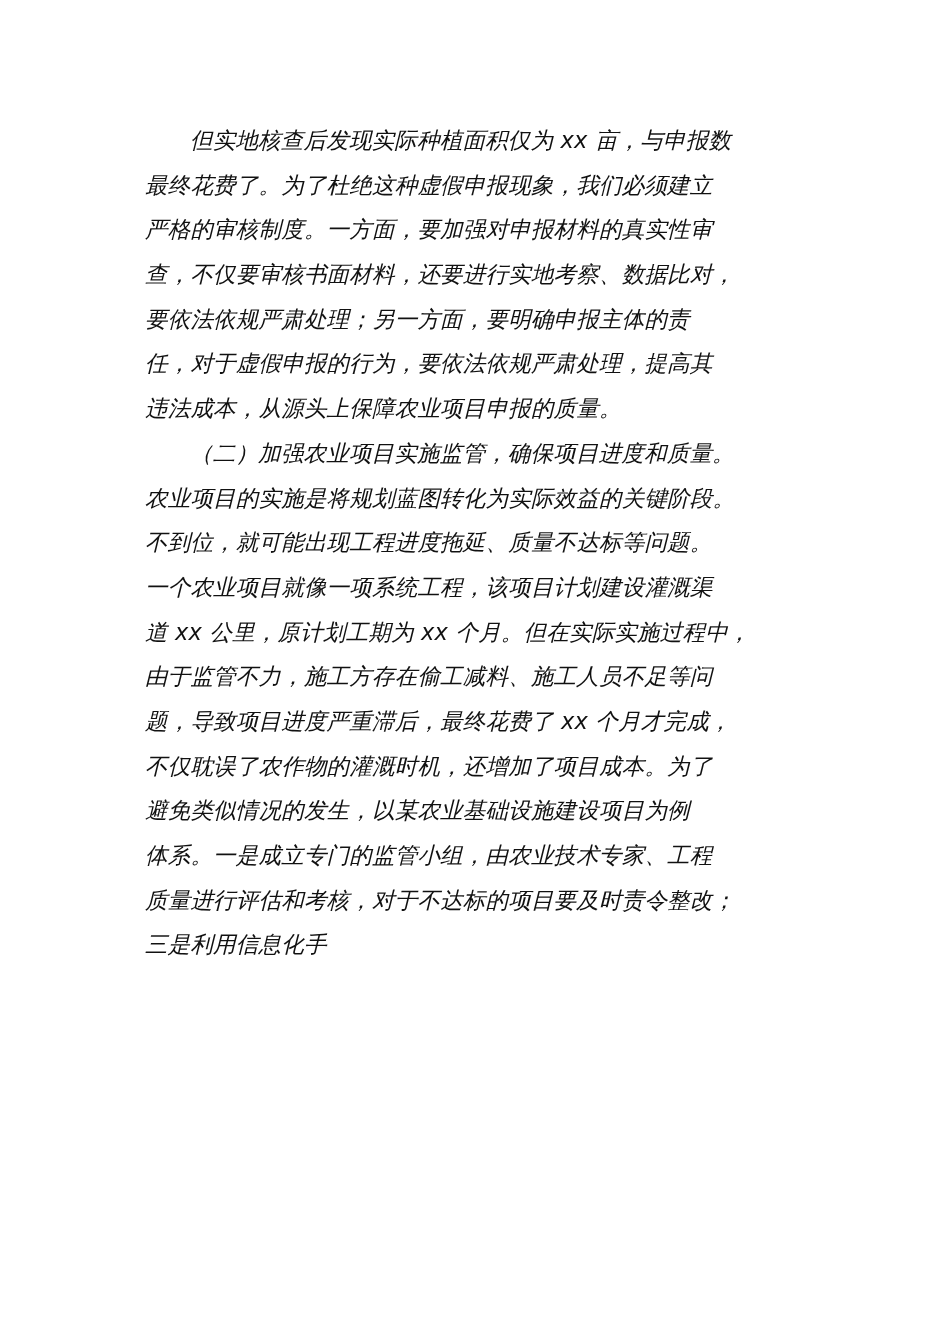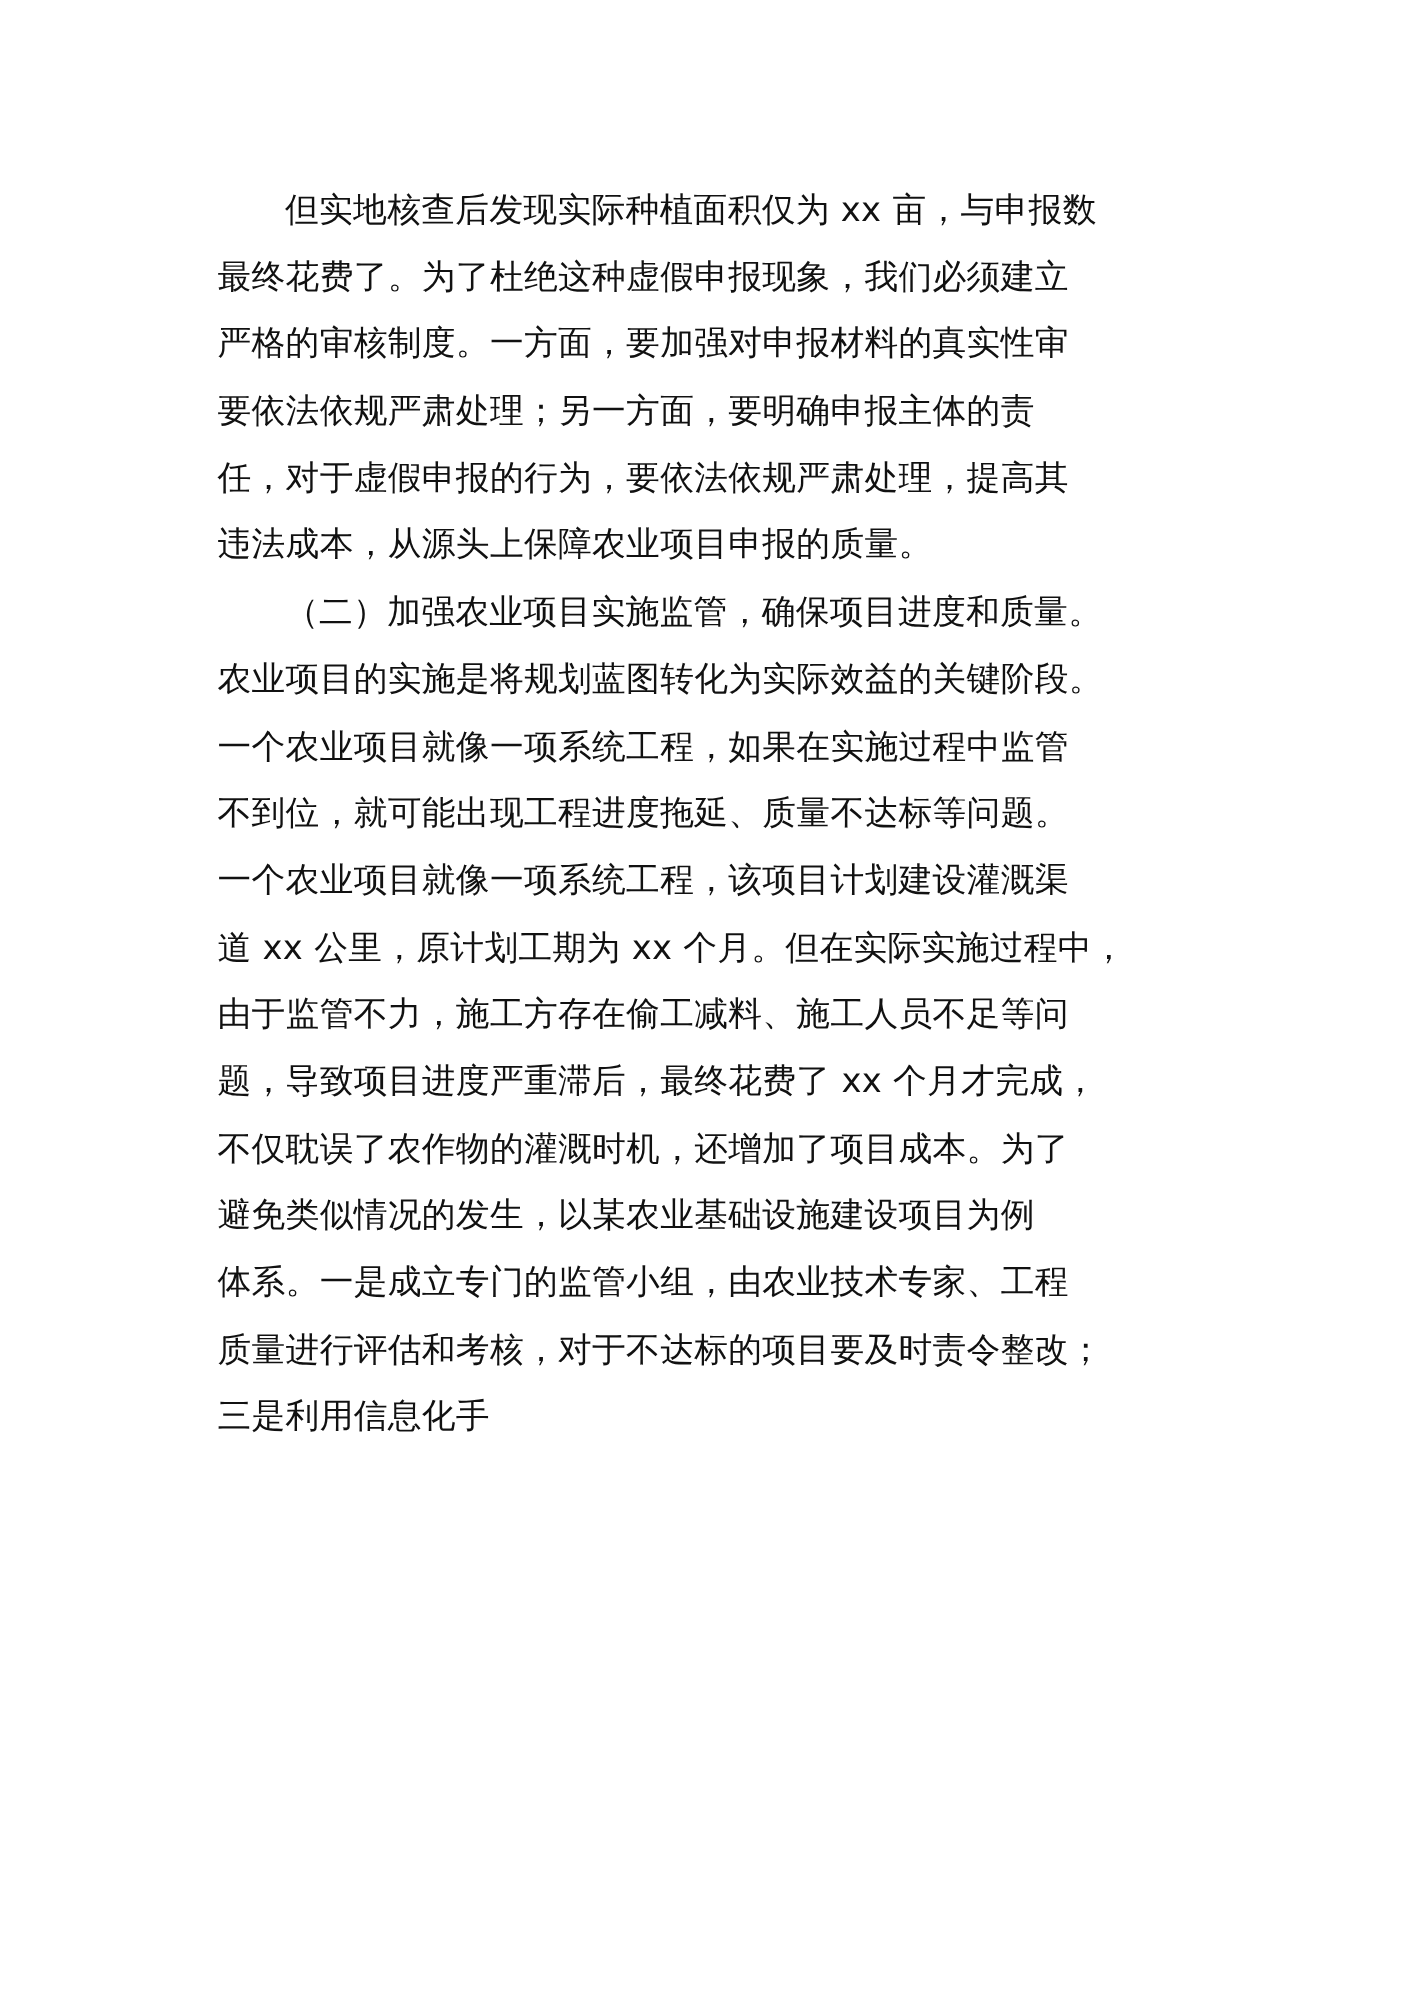--- a/index.html
+++ b/index.html
@@ -1,17 +1,17 @@
 <!DOCTYPE html>
 <html><head>
 <meta charset="utf-8">
 <style>
   html, body { margin: 0; padding: 0; background: #ffffff; }
   body { width: 950px; height: 1344px; position: relative; overflow: hidden; }
-  .page { position: absolute; left: 0; top: 0; width: 758px; height: 1344px; background: #ffffff; }
+  .page { position: absolute; left: 0; top: 0; width: 758px; height: 1344px; background: #ffffff; font-style: italic; }
   .text-block { position: absolute; left: 145px; top: 118px; width: 680px; }
   .line {
     height: 44.7px;
     line-height: 44.7px;
     font-family: "DejaVu Sans", "Liberation Sans", sans-serif;
     font-size: 22.5px;
     color: #111111;
     white-space: nowrap;
     letter-spacing: 0.2px;
   }
@@ -20,29 +20,29 @@
 </head>
 <body>
 
 <div class="page">
   <div class="text-block">
 
     <div>
       <div class="line indent">但实地核查后发现实际种植面积仅为 xx 亩，与申报数</div>
       <div class="line">最终花费了。为了杜绝这种虚假申报现象，我们必须建立</div>
       <div class="line">严格的审核制度。一方面，要加强对申报材料的真实性审</div>
+      <div class="line">查，不仅要审核书面材料，还要进行实地考察、数据比对，</div>
       <div class="line">要依法依规严肃处理；另一方面，要明确申报主体的责</div>
       <div class="line">任，对于虚假申报的行为，要依法依规严肃处理，提高其</div>
       <div class="line">违法成本，从源头上保障农业项目申报的质量。</div>
     </div>
 
     <div>
       <div class="line indent">（二）加强农业项目实施监管，确保项目进度和质量。</div>
       <div class="line">农业项目的实施是将规划蓝图转化为实际效益的关键阶段。</div>
-      <div class="line">一个农业项目就像一项系统工程，如果在实施过程中监管</div>
       <div class="line">不到位，就可能出现工程进度拖延、质量不达标等问题。</div>
       <div class="line">一个农业项目就像一项系统工程，该项目计划建设灌溉渠</div>
       <div class="line">道 xx 公里，原计划工期为 xx 个月。但在实际实施过程中，</div>
       <div class="line">由于监管不力，施工方存在偷工减料、施工人员不足等问</div>
       <div class="line">题，导致项目进度严重滞后，最终花费了 xx 个月才完成，</div>
       <div class="line">不仅耽误了农作物的灌溉时机，还增加了项目成本。为了</div>
       <div class="line">避免类似情况的发生，以某农业基础设施建设项目为例</div>
       <div class="line">体系。一是成立专门的监管小组，由农业技术专家、工程</div>
       <div class="line">质量进行评估和考核，对于不达标的项目要及时责令整改；</div>
       <div class="line">三是利用信息化手</div>

